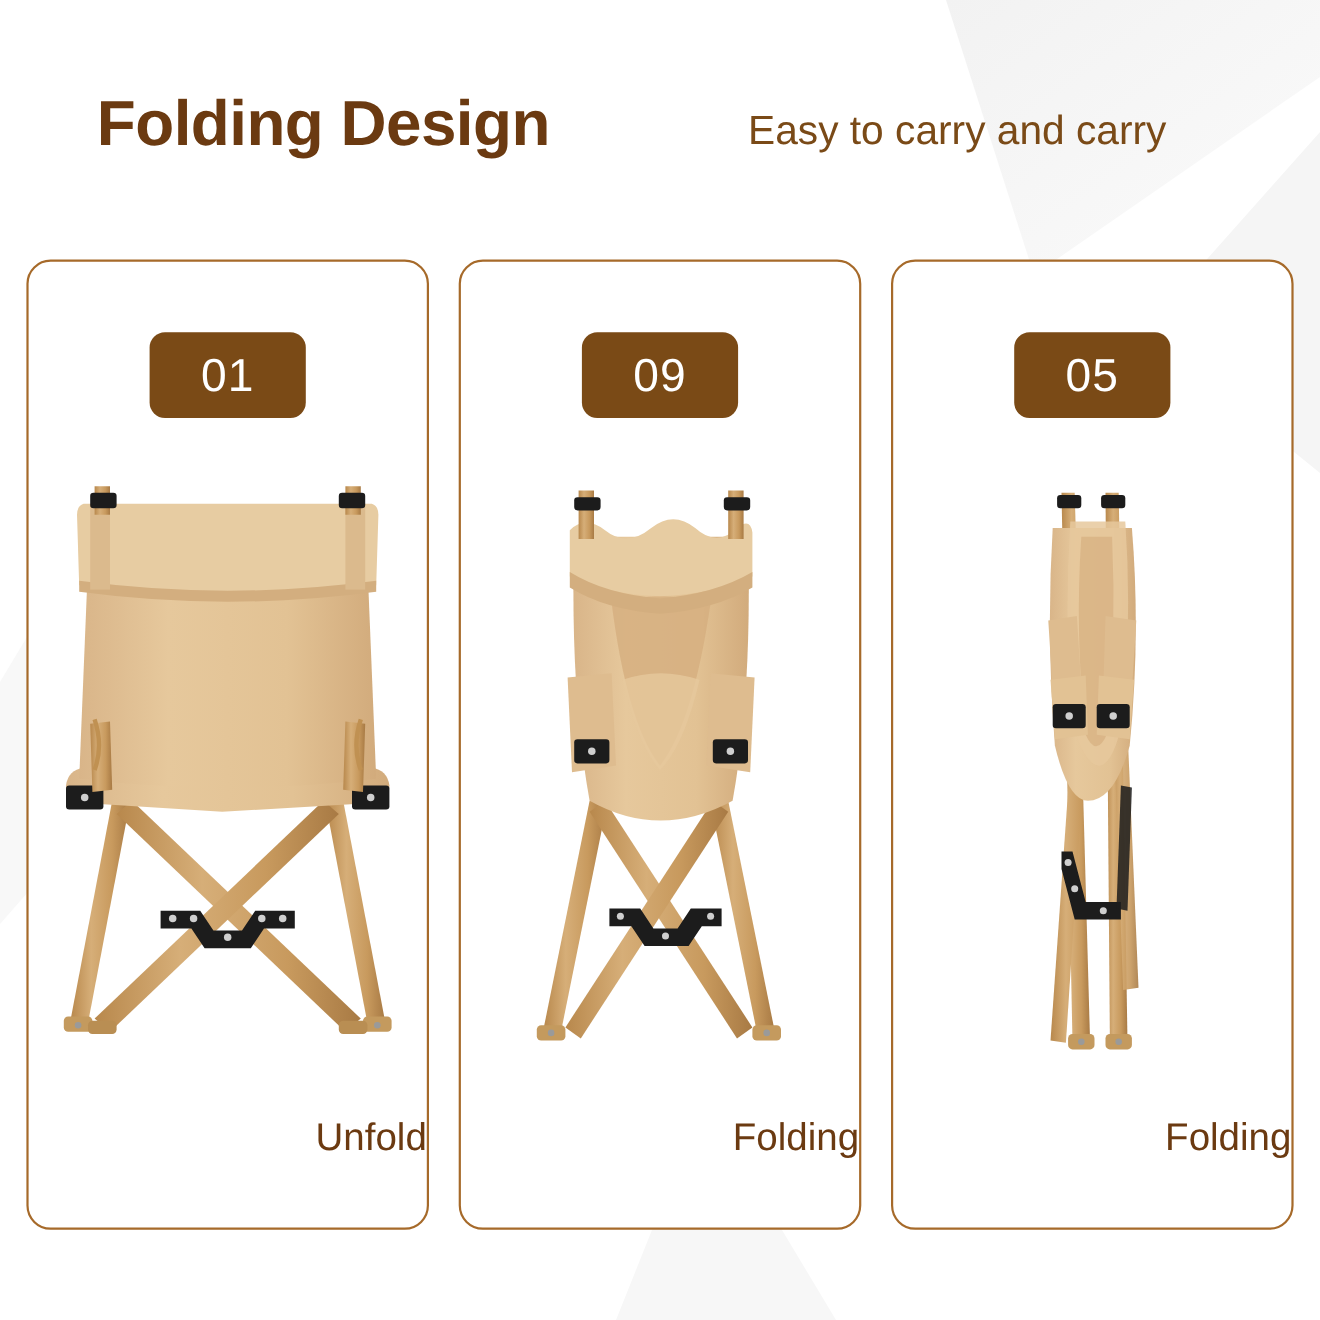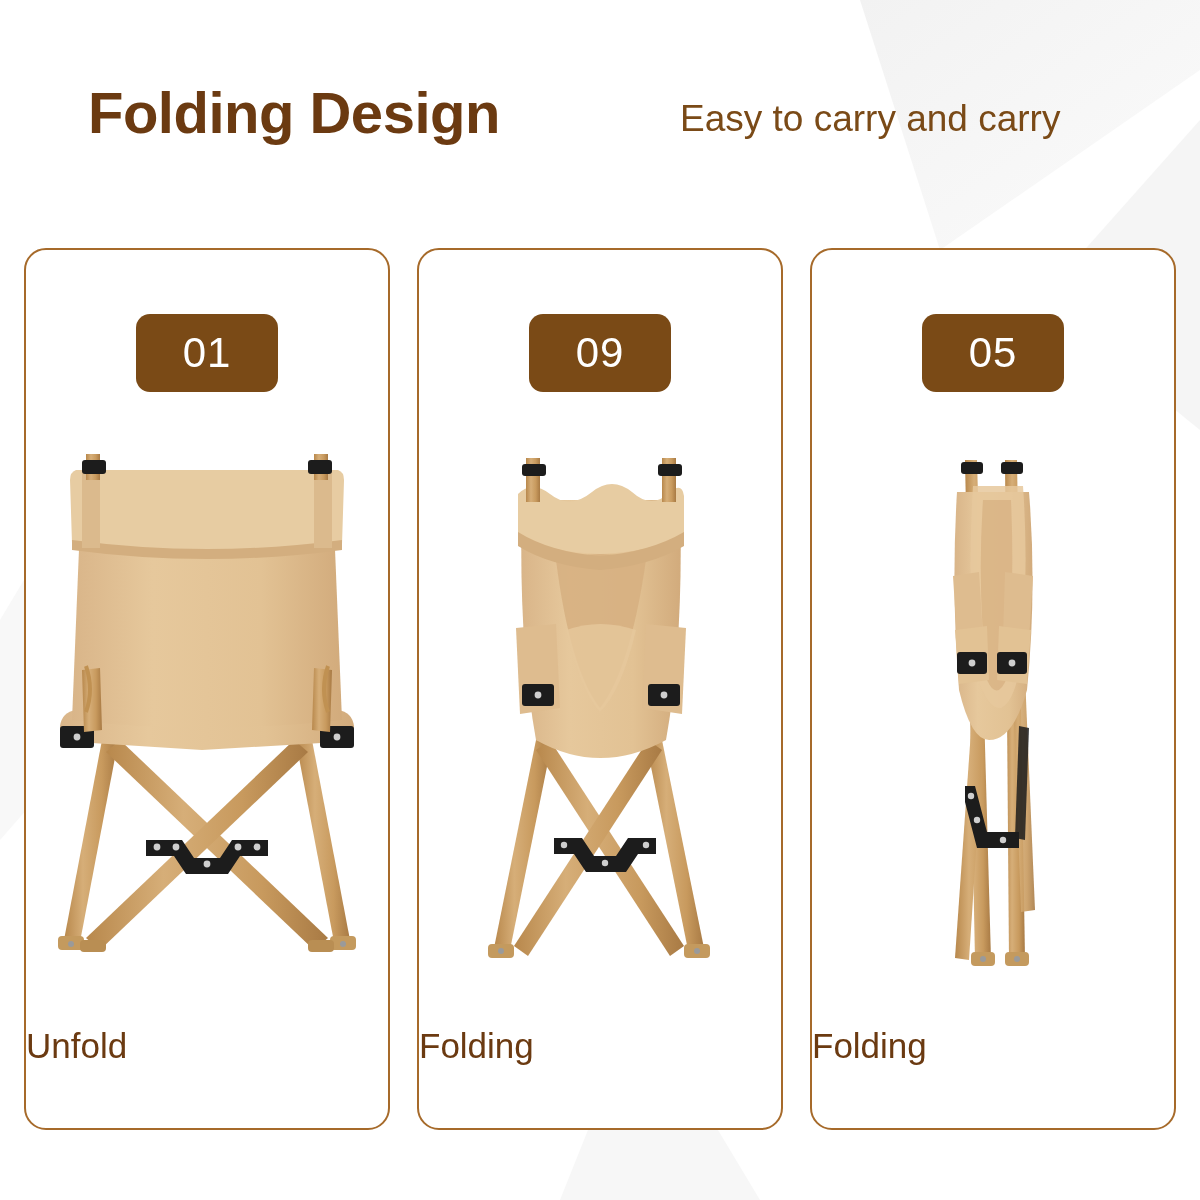--- a/index.html
+++ b/index.html
@@ -14,21 +14,21 @@
   .title{
     position:absolute;left:88px;top:84px;
     font-size:58px;font-weight:bold;letter-spacing:-0.5px;
     color:#6B3A11;line-height:1;white-space:nowrap;
   }
   .subtitle{
     position:absolute;left:680px;top:100px;
     font-size:37px;font-weight:400;
     color:#7A4A17;line-height:1;white-space:nowrap;
   }
-  .cards{position:absolute;left:24px;top:248px;width:1152px;height:882px;
+  .cards{position:absolute;left:24px;top:236px;width:1152px;height:882px;
          display:flex;justify-content:space-between;}
   .card{
     position:relative;
     width:366px;height:882px;
     border:2px solid #A66A2A;
     border-radius:22px;
     background:#ffffff;
     box-sizing:border-box;
   }
   .badge{
@@ -40,21 +40,21 @@
     display:flex;align-items:center;justify-content:center;
     color:#ffffff;font-size:42px;font-weight:500;letter-spacing:1px;
   }
   .figure{
     position:absolute;left:0;top:180px;width:100%;height:560px;
     display:flex;align-items:center;justify-content:center;
   }
   .figure svg{display:block;}
   .caption{
     position:absolute;left:0;bottom:62px;width:100%;
-    text-align:left;
+    text-align:right;
     font-size:35px;font-weight:400;color:#6B3A11;
   }
 </style>
 </head>
 <body>
 
 <svg class="bg-deco" viewBox="0 0 1200 1200">
   <defs>
     <linearGradient id="gdeco" x1="0" y1="0" x2="1" y2="1">
       <stop offset="0%" stop-color="#f2f2f2"></stop>

